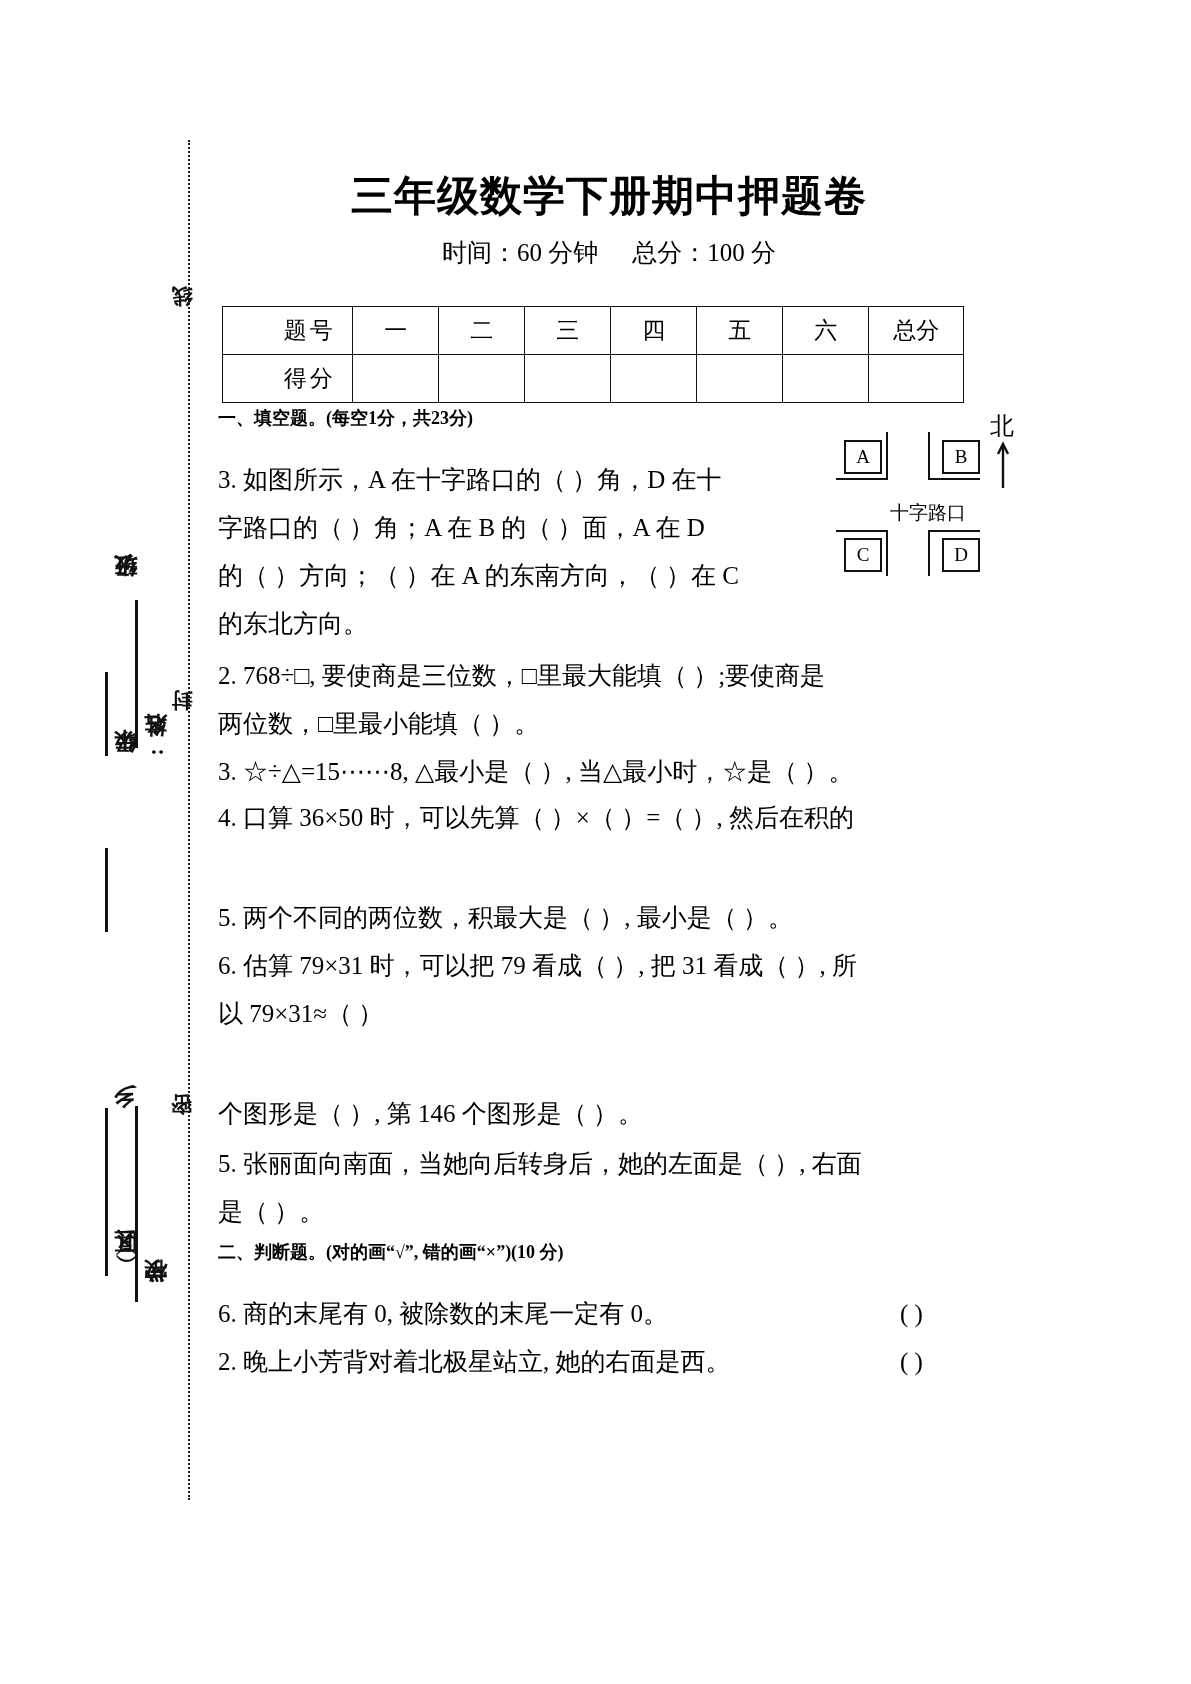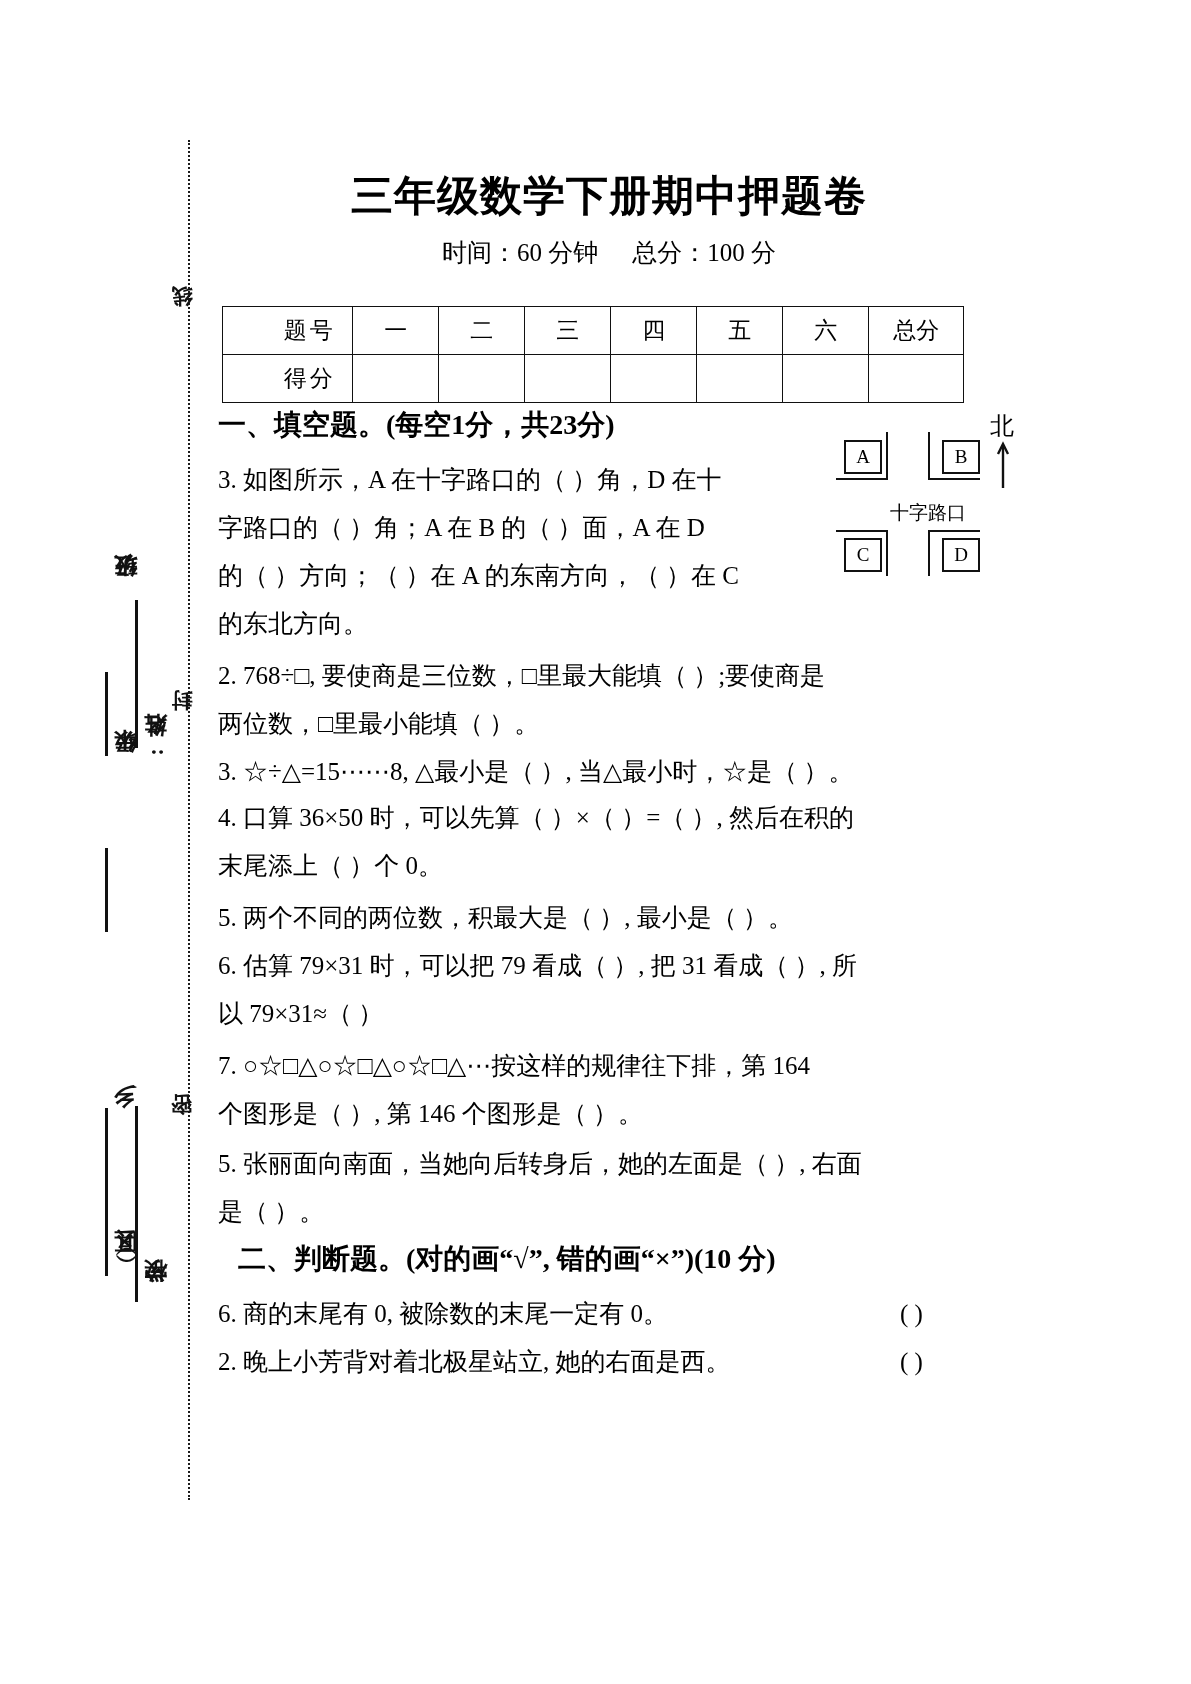--- a/index.html
+++ b/index.html
@@ -77,21 +77,21 @@
     font-size:23px;
     font-weight:500;
   }
   table.score td.lab{width:92px;letter-spacing:3px;padding-left:45px;}
   table.score td.col{width:92px;}
   table.score td.tot{width:102px;}
 
   
   .sec-head{
     position:absolute;
-    font-size:28px;
+    font-size:18px;
     font-weight:700;
     letter-spacing:0px;
     white-space:nowrap;
     text-align:right;
   }
   .q{
     position:absolute;
     font-size:25px;
     line-height:48px;
     white-space:nowrap;
@@ -233,34 +233,32 @@
     <line x1="7" y1="48" x2="7" y2="6" stroke="#111" stroke-width="2.4"></line>
     <polyline points="2,14 7,4 12,14" fill="none" stroke="#111" stroke-width="2.4"></polyline>
   </svg>
 
   <div class="q" style="left:218px;top:652px;">2. 768÷□, 要使商是三位数，□里最大能填（  ）;要使商是</div>
   <div class="q" style="left:218px;top:700px;">两位数，□里最小能填（  ）。</div>
 
   <div class="q" style="left:218px;top:748px;">3. ☆÷△=15⋯⋯8, △最小是（  ）, 当△最小时，☆是（    ）。</div>
 
   <div class="q" style="left:218px;top:794px;">4. 口算 36×50 时，可以先算（  ）×（  ）=（    ）, 然后在积的</div>
-  <div class="q" style="left:218px;top:842px;">末尾添上（  ）个 0。</div>
 
   <div class="q" style="left:218px;top:894px;">5. 两个不同的两位数，积最大是（      ）, 最小是（    ）。</div>
 
   <div class="q" style="left:218px;top:942px;">6. 估算 79×31 时，可以把 79 看成（  ）, 把 31 看成（  ）, 所</div>
   <div class="q" style="left:218px;top:990px;">以 79×31≈（      ）</div>
 
-  <div class="q" style="left:218px;top:1042px;">7. ○☆□△○☆□△○☆□△⋯按这样的规律往下排，第 164</div>
   <div class="q" style="left:218px;top:1090px;">个图形是（    ）, 第 146 个图形是（    ）。</div>
 
   <div class="q" style="left:218px;top:1140px;">5. 张丽面向南面，当她向后转身后，她的左面是（    ）, 右面</div>
   <div class="q" style="left:218px;top:1188px;">是（    ）。</div>
 
-  <div class="sec-head" style="left:218px;top:1240px;margin-left:20px;">二、判断题。(对的画“√”, 错的画“×”)(10 分)</div>
+  <div class="sec-head" style="left:218px;top:1240px;">二、判断题。(对的画“√”, 错的画“×”)(10 分)</div>
 
   <div class="q" style="left:218px;top:1290px;">6. 商的末尾有 0, 被除数的末尾一定有 0。</div>
   <div class="q ans-par" style="left:900px;top:1290px;">(        )</div>
 
   <div class="q" style="left:218px;top:1338px;">2. 晚上小芳背对着北极星站立, 她的右面是西。</div>
   <div class="q ans-par" style="left:900px;top:1338px;">(        )</div>
 
 </div>
 
 </body></html>

